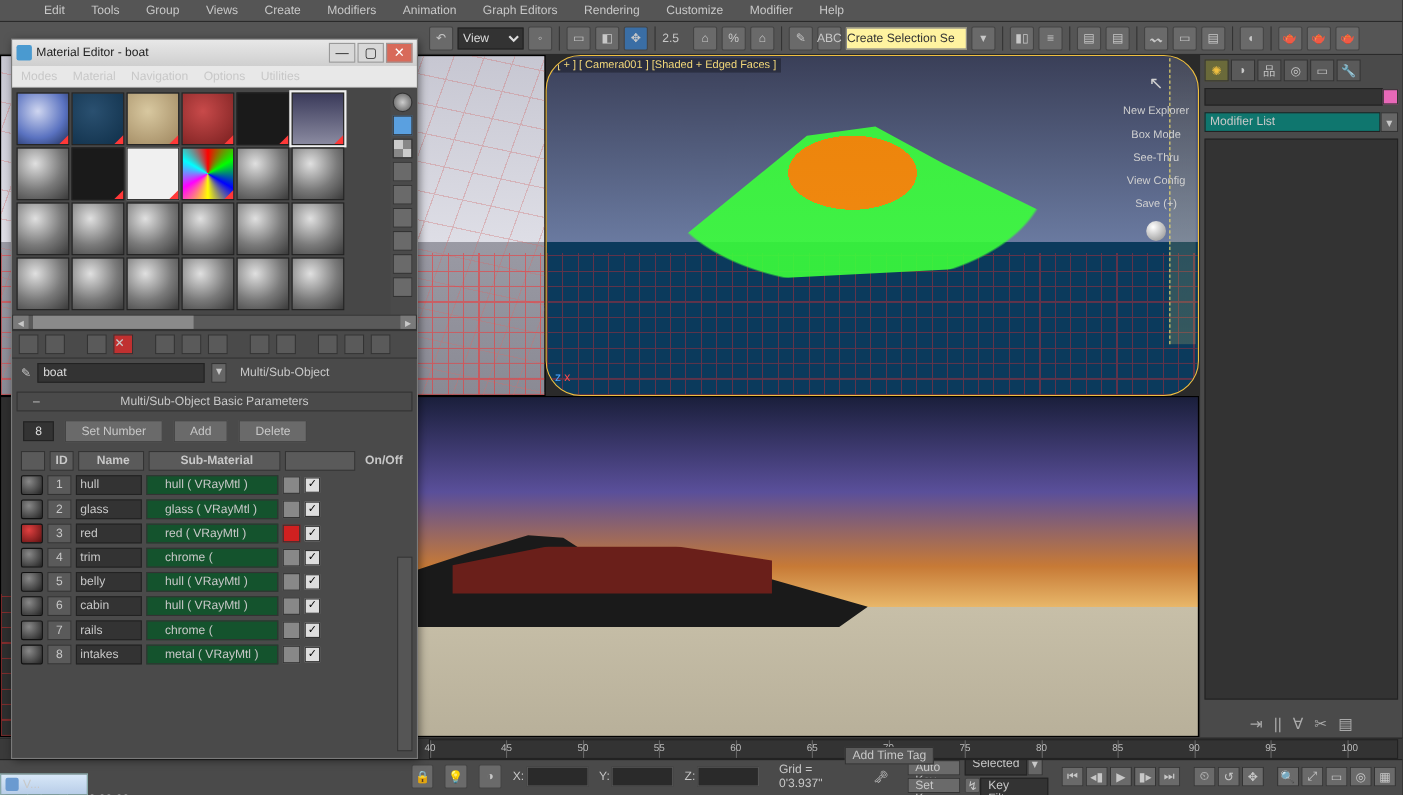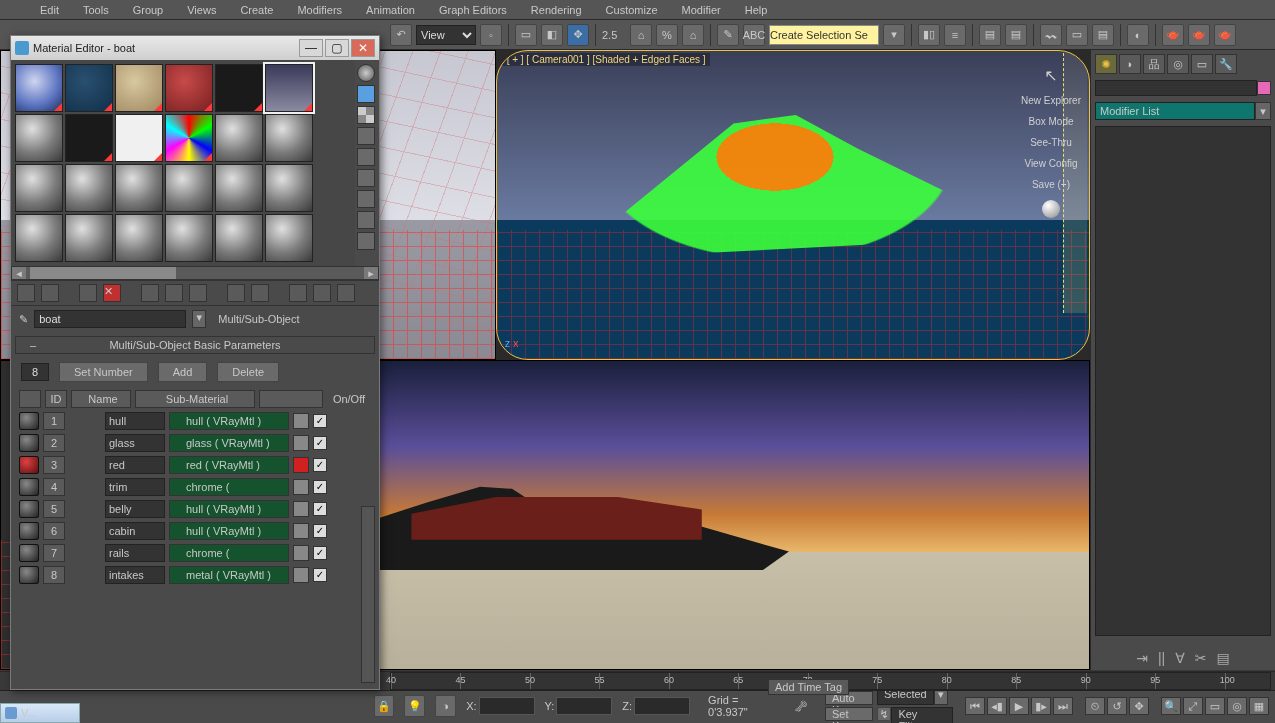--- a/index.html
+++ b/index.html
@@ -75,30 +75,30 @@
 .mtl-name .arrow{width:14px;height:18px;background:#666;border:1px solid #333;text-align:center;}
 .mtl-name .type{margin-left:6px;}
 .rollup-title{background:#4a4a4a;height:18px;border:1px solid #333;display:flex;align-items:center;justify-content:center;font-size:10px;margin:4px;}
 .rollup-title .minus{position:absolute;left:14px;}
 .params{padding:4px 10px;display:flex;flex-direction:column;gap:6px;}
 .param-row{display:flex;align-items:center;gap:10px;}
 .param-row input.num{width:28px;background:#333;border:1px solid #222;height:18px;color:#ddd;text-align:center;}
 .param-row .btn{background:#6a6a6a;border:1px solid #444;height:20px;padding:0 14px;display:flex;align-items:center;}
 .sub-table{margin:4px 8px;display:flex;flex-direction:column;gap:2px;}
 .sub-head{display:flex;gap:4px;height:18px;align-items:center;}
-.sub-head div{background:#5a5a5a;border:1px solid #333;height:18px;display:flex;align-items:center;justify-content:center;}
+.sub-head div{background:#5a5a5a;border:1px solid #333;height:18px;display:flex;align-items:center;justify-content:center;font-weight:bold;}
 .c-sw{width:22px;}
 .c-id{width:22px;}
 .c-name{width:60px;justify-content:flex-start;padding-left:4px;}
 .c-sub{width:120px;justify-content:flex-start;padding-left:4px;}
 .sub-row{display:flex;gap:4px;align-items:center;height:22px;}
 .sub-row .sw{width:20px;height:18px;background:radial-gradient(circle at 35% 30%,#888,#222);border:1px solid #111;border-radius:2px;}
 .sub-row .sw.red{background:radial-gradient(circle at 35% 30%,#e04040,#5a1010);}
 .sub-row .id{width:22px;height:18px;background:#5a5a5a;border:1px solid #333;text-align:center;line-height:16px;}
-.sub-row .nm{width:60px;height:18px;background:#333;border:1px solid #222;padding:0 3px;line-height:16px;margin-left:36px;}
+.sub-row .nm{width:60px;height:18px;background:#333;border:1px solid #222;padding:0 3px;line-height:16px;}
 .sub-row .sm{width:120px;height:18px;background:#14532d;border:1px solid #333;padding:0 16px;line-height:16px;overflow:hidden;}
 .sub-row .clr{width:16px;height:16px;background:#888;border:1px solid #333;}
 .sub-row .clr.red{background:#d02020;}
 .sub-row .chk{width:14px;height:14px;background:#ddd;border:1px solid #333;text-align:center;line-height:12px;color:#000;font-size:10px;}
 .sub-scroll{position:absolute;right:4px;top:470px;bottom:6px;width:14px;background:#555;border:1px solid #333;}
 .bottom-bar{position:absolute;left:0;right:0;bottom:0;height:52px;background:#4a4a4a;border-top:1px solid #2a2a2a;display:flex;flex-direction:column;}
 .timeline{height:22px;display:flex;align-items:center;background:#3a3a3a;border-bottom:1px solid #222;position:relative;}
 .time-ruler{flex:1;height:18px;margin:0 4px 0 390px;position:relative;background:#333;border:1px solid #222;display:flex;gap:24px;}
 .tick{flex:1;border-left:1px solid #666;position:relative;}
 .tick span{position:absolute;left:-6px;top:2px;font-size:9px;color:#bbb;}
@@ -350,20 +350,27 @@
 <div class="mtl-window">
   <div class="mtl-title">
     <span style="width:14px;height:14px;background:#4a9ad0;border-radius:2px;"></span>
     <span style="color:#222;">Material Editor - boat</span>
     <div class="btns">
       <div>—</div>
       <div>▢</div>
       <div class="close">✕</div>
     </div>
   </div>
+  <div class="mtl-menu">
+    <span>Modes</span>
+    <span>Material</span>
+    <span>Navigation</span>
+    <span>Options</span>
+    <span>Utilities</span>
+  </div>
   <div class="mtl-slots">
     <div class="slot-grid">
       <div class="slot tex1">
           <div class="slot-tri"></div>
         </div>
       <div class="slot tex2">
           <div class="slot-tri"></div>
         </div>
       <div class="slot tex3">
           <div class="slot-tri"></div>

